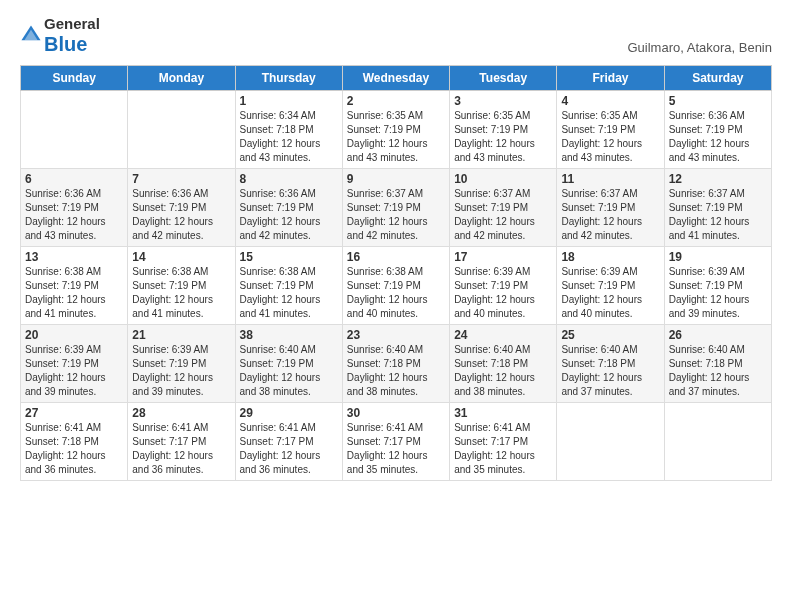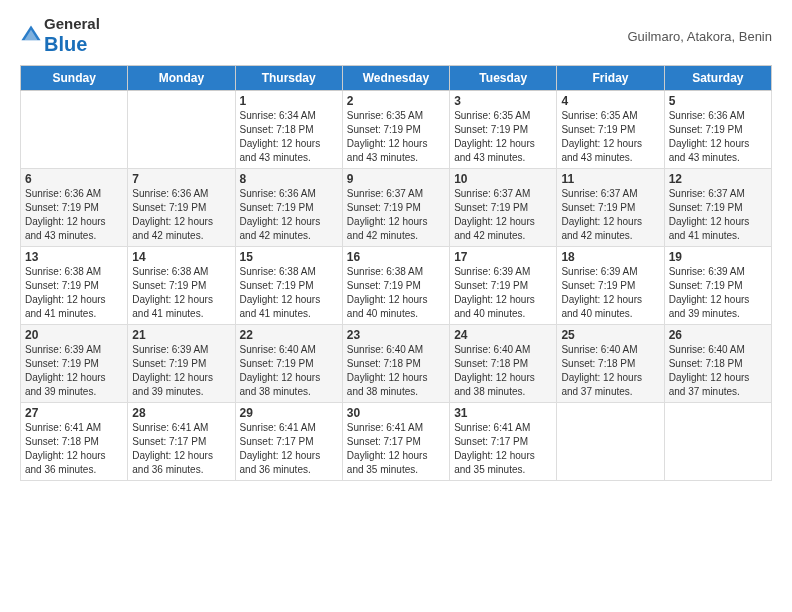--- a/index.html
+++ b/index.html
@@ -12,21 +12,21 @@
     }
     .page {
       width: 792px;
       height: 612px;
       background: #fff;
       padding: 16px 20px 12px 20px;
     }
     .header {
       display: flex;
       justify-content: space-between;
-      align-items: center;
+      align-items: flex-end;
       margin-bottom: 10px;
     }
     .logo {
       display: flex;
       align-items: center;
     }
     .logo-text {
       display: flex;
       flex-direction: column;
       line-height: 1.1;
@@ -265,21 +265,21 @@
 Sunset: 7:19 PM
 Daylight: 12 hours and 39 minutes.</div>
           </td>
           <td>
             <span class="day-num">21</span>
             <div class="day-info">Sunrise: 6:39 AM
 Sunset: 7:19 PM
 Daylight: 12 hours and 39 minutes.</div>
           </td>
           <td>
-            <span class="day-num">22</span>
+            <span class="day-num">38</span>
             <div class="day-info">Sunrise: 6:40 AM
 Sunset: 7:19 PM
 Daylight: 12 hours and 38 minutes.</div>
           </td>
           <td>
             <span class="day-num">23</span>
             <div class="day-info">Sunrise: 6:40 AM
 Sunset: 7:18 PM
 Daylight: 12 hours and 38 minutes.</div>
           </td>

